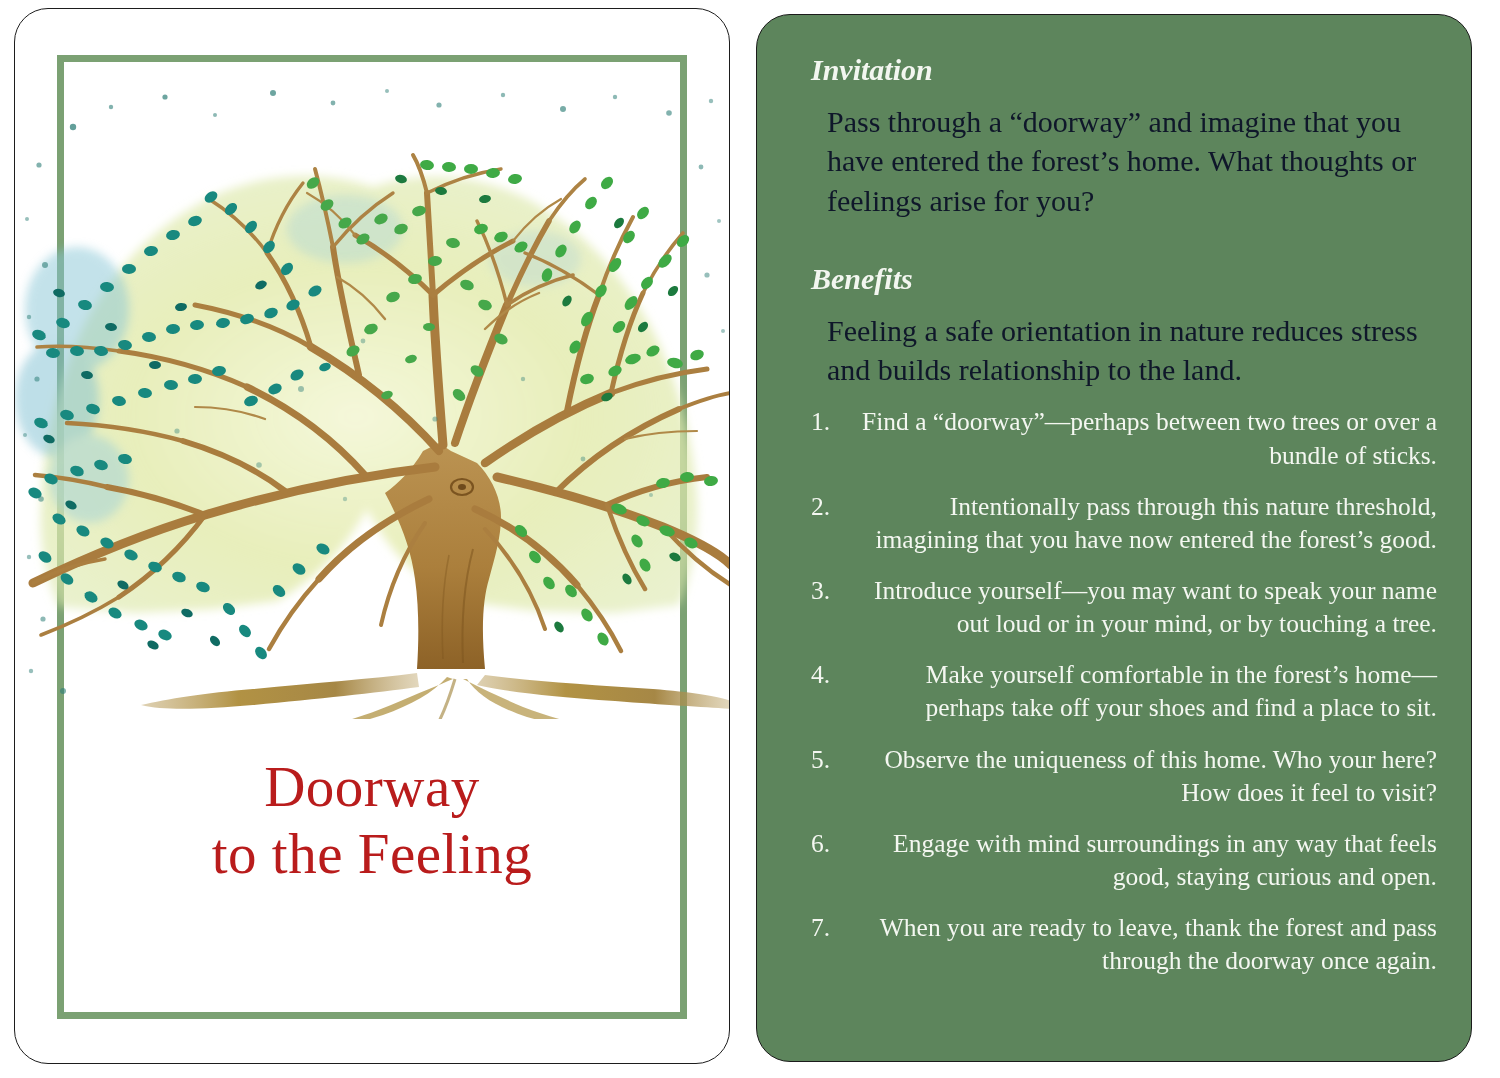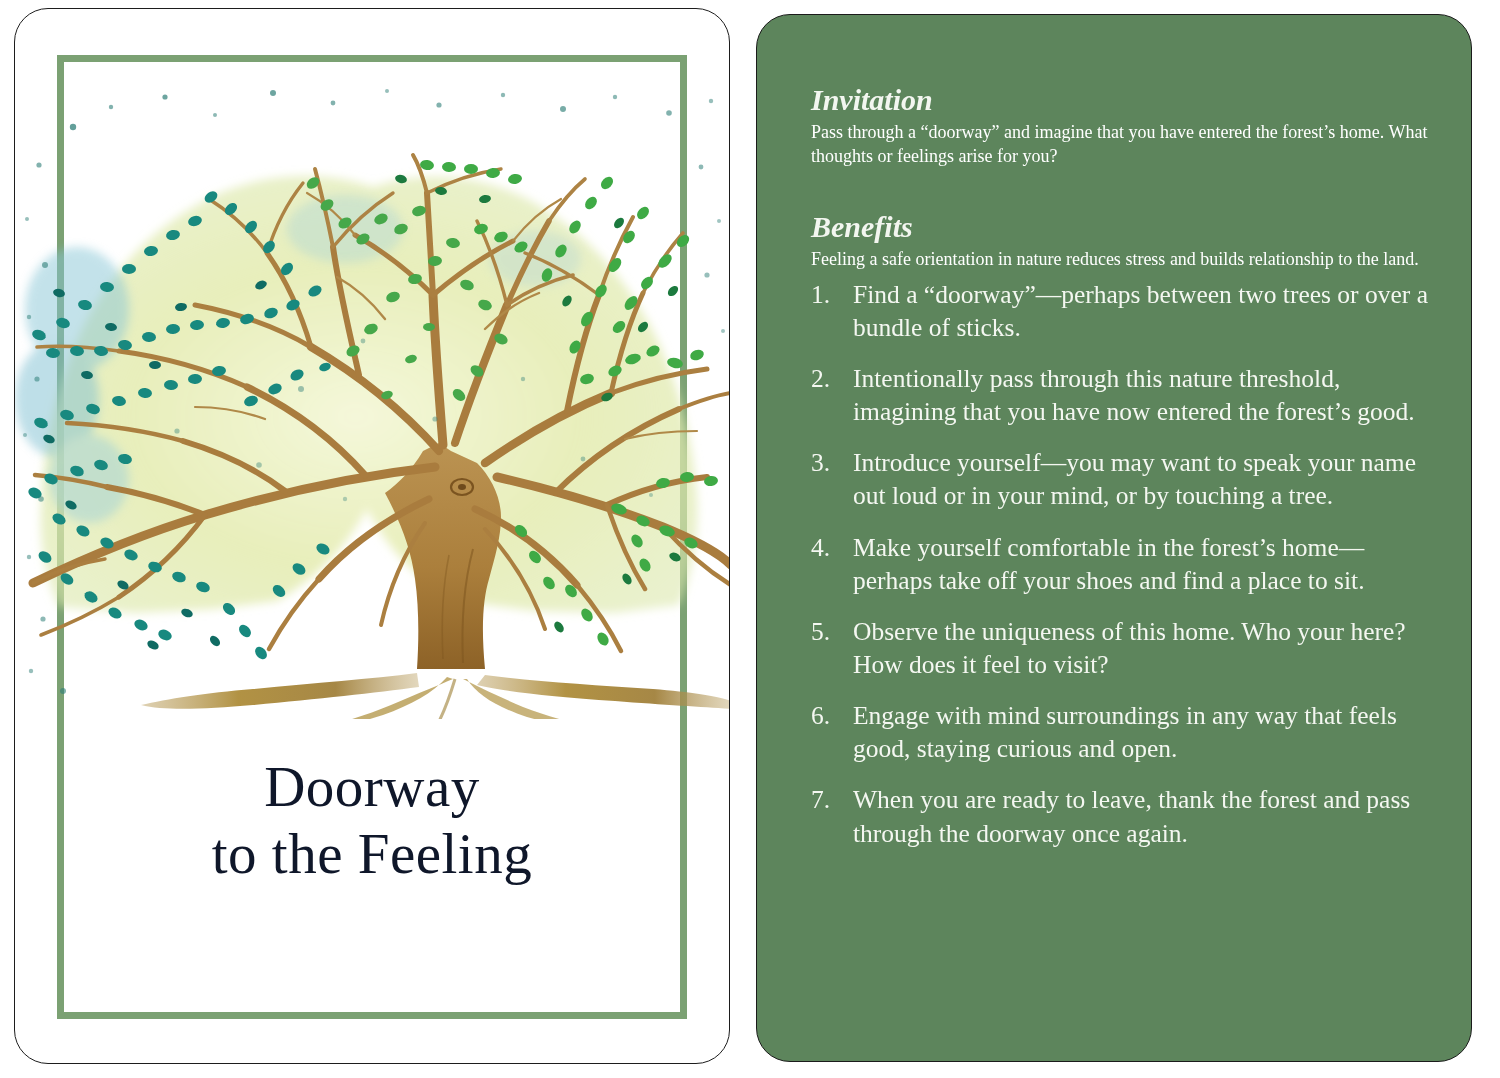--- a/index.html
+++ b/index.html
@@ -54,56 +54,56 @@
   #front-title {
     position: absolute;
     left: 0;
     right: 0;
     top: 745px;
     text-align: center;
     font-family: "Liberation Serif", serif;
     font-size: 57px;
     line-height: 1.17;
     letter-spacing: 0.5px;
-    color: #0f172a;
+    color: #b91c1c;
     font-weight: 400;
   }
   #front-title .ln { display: block; }
 
   
   #card-back {
     position: absolute;
     left: 756px;
     top: 14px;
     width: 716px;
     height: 1048px;
     background: #5d855c;
     border: 1.6px solid #1b1b1b;
     border-radius: 34px;
     box-sizing: border-box;
     overflow: hidden;
-    padding: 68px 34px 30px 54px;
+    padding: 38px 34px 30px 54px;
   }
   .sect { margin: 0 0 6px 0; }
   .sect-h {
     font-family: "Liberation Serif", serif;
     font-style: italic;
     font-weight: bold;
     font-size: 30px;
     color: #f3f6f0;
     margin: 0 0 5px 0;
     line-height: 1.1;
   }
   .sect-h.spaced { margin-top: 42px; }
   .sect-p {
     font-family: "Liberation Serif", serif;
-    font-size: 18px;
+    font-size: 30px;
     line-height: 1.31;
-    color: #ffffff;
-    margin: 0;
+    color: #0f172a;
+    margin: 16px;
     max-width: 635px;
   }
   #practice-list {
     list-style: none;
     margin: 4px 0 0 0;
     padding: 0;
   }
   #practice-list li {
     display: flex;
     margin-bottom: 18px;
@@ -112,20 +112,21 @@
     line-height: 1.3;
     color: #f4f7f1;
   }
   #practice-list li .num {
     flex: 0 0 42px;
     text-align: left;
   }
   #practice-list li .body {
     flex: 1 1 auto;
     max-width: 600px;
+    text-align: right;
   }
 </style>
 </head>
 <body>
 
 <div id="stage">
 
   <div id="card-front">
 
     <div id="front-inner-border"></div>

